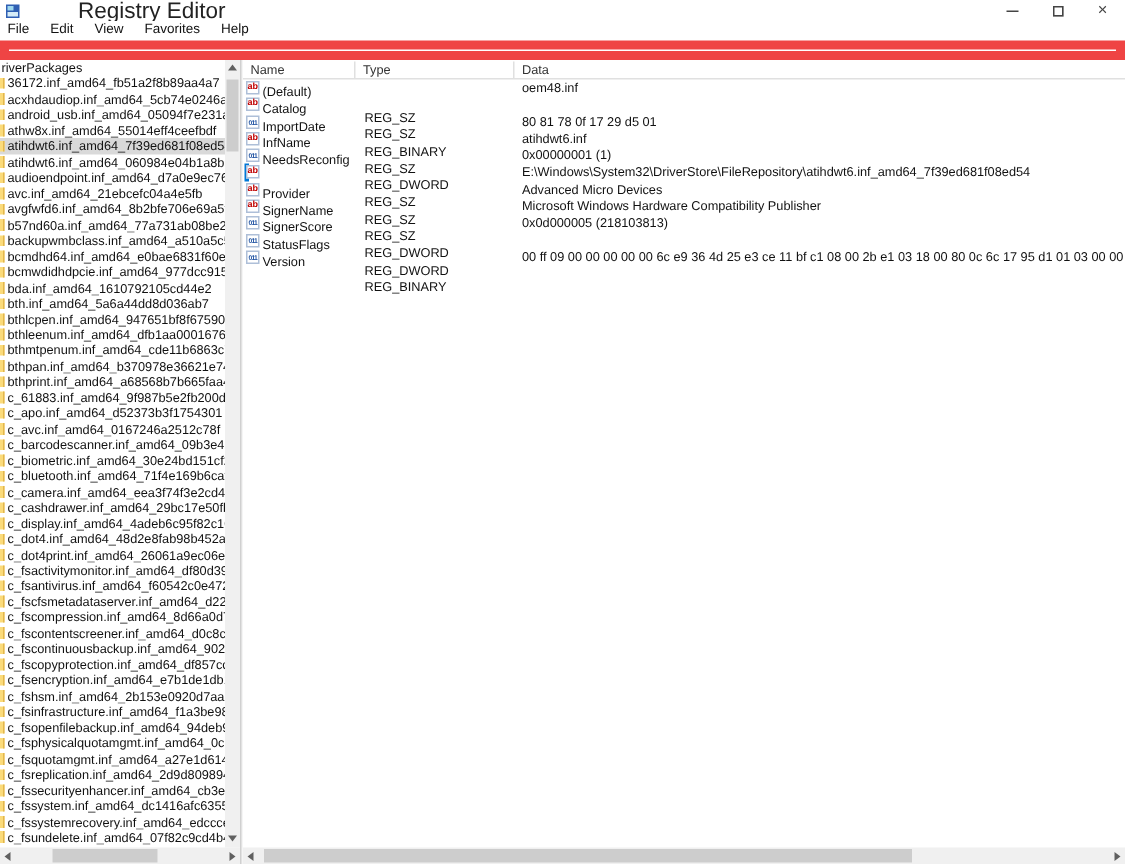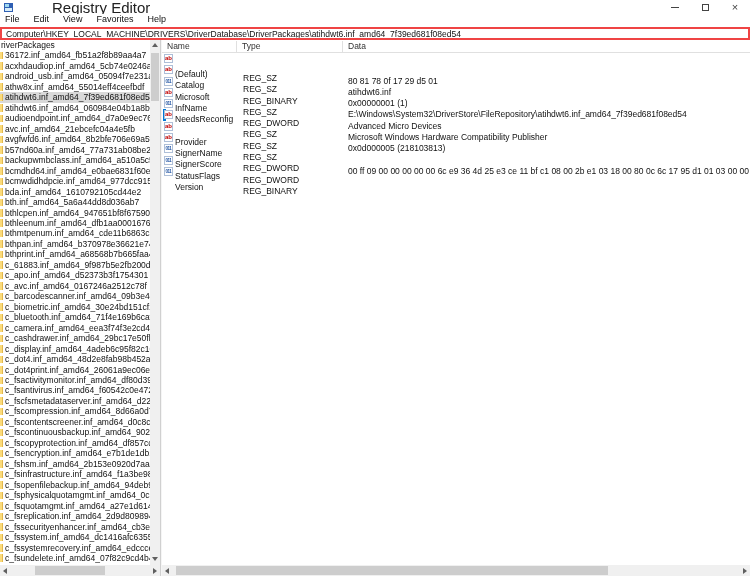--- a/index.html
+++ b/index.html
@@ -20,21 +20,21 @@
   .glyph-restore::before { content:""; position:absolute; right:0; top:0; width:5px; height:5px; border:1px solid #444; }
   .glyph-restore::after { content:""; position:absolute; left:0; bottom:0; width:5px; height:5px; border:1px solid #444; background:#fff; }
   .glyph-close { font-size:11px; color:#444; line-height:10px; }
 
   
   .menubar { position:absolute; left:0; top:14px; width:612px; height:13px; display:flex; align-items:flex-start; background:#fff; }
   .menu-item { font-size:9px; padding:0 7px; color:#111; }
   .menu-item:first-child { padding-left:5px; }
 
   
-  .addressbar { position:absolute; left:0; top:27px; width:750px; height:13px; border:2px solid #ef4444; background:#fff;
+  .addressbar { position:absolute; left:0; top:27px; width:750px; height:13px; border:6px solid #ef4444; background:#fff;
     font-size:8.5px; line-height:11px; padding-left:4px; white-space:nowrap; overflow:hidden; }
 
   
   .tree-rows { position:absolute; left:0; top:40px; width:150px; height:525px; overflow:hidden; background:#fff; }
   .tree-row { position:relative; height:10.48px; line-height:10.48px; font-size:8.5px; white-space:nowrap; overflow:hidden; }
   .tree-row.selected { background:#d9d9d9; }
   .folder-sliver { position:absolute; left:0; top:1.5px; width:2.5px; height:7.5px; background:#fbdb7a; border-right:1px solid #e3b74d; }
   .tree-label { position:absolute; left:5px; top:0; }
   .tree-root .tree-label { left:1px; }
 
@@ -52,21 +52,21 @@
 
   .pane-sep { position:absolute; left:160px; top:40px; width:2px; height:536px; border-left:1px solid #d0d0d0; background:#f5f5f5; }
 
   
   .list-pane { position:absolute; left:162px; top:40px; width:588px; height:525px; background:#fff; overflow:hidden; }
   .list-header { position:relative; height:13px; border-bottom:1px solid #e0e0e0; font-size:8.5px; color:#333; }
   .col-h { position:absolute; top:1px; }
   .col-h-name { left:5px; } .col-h-type { left:80px;text-align:right; } .col-h-data { left:186px; }
   .col-sep { position:absolute; top:1px; width:1px; height:11px; background:#e0e0e0; }
   .list-row { position:relative; height:11.3px; font-size:8.5px; line-height:11.3px; white-space:nowrap; }
-  .cell-name { position:absolute; left:12px; top:16px; }
+  .cell-name { position:absolute; left:12px; top:3px; }
   .cell-type { position:absolute; left:81px; top:0;margin-top:20px; }
   .cell-data { position:absolute; left:186px; top:0; width:402px; overflow:hidden; }
   .list-row.selected .name-wrap { position:absolute; left:1px; top:0; background:#0078d7; padding-right:3px; height:11.3px; }
   .list-row.selected .cell-name { color:#fff; }
   .name-wrap { position:absolute; left:1px; top:0; height:11.3px; }
   .reg-icon { position:absolute; left:1px; top:1px; width:9px; height:9px; border:1px solid #aebfd8; background:#fff;
     font-size:6px; line-height:7px; text-align:center; font-weight:bold; }
   .reg-icon.string { color:#c00000; }
   .reg-icon.binary { color:#2456a4; font-size:4.5px; letter-spacing:-0.5px; }
 </style>
@@ -323,32 +323,33 @@
       <span class="col-sep" style="left:74px"></span>
       <span class="col-sep" style="left:180px"></span>
     </div>
     <div id="list-rows">
         <div class="list-row">
           <span class="name-wrap">
             <span class="reg-icon string">ab</span>
             <span class="cell-name">(Default)</span>
           </span>
           <span class="cell-type">REG_SZ</span>
+          <span class="cell-data">oem48.inf</span>
         </div>
         <div class="list-row">
           <span class="name-wrap">
             <span class="reg-icon string">ab</span>
             <span class="cell-name">Catalog</span>
           </span>
           <span class="cell-type">REG_SZ</span>
         </div>
         <div class="list-row">
           <span class="name-wrap">
             <span class="reg-icon binary">011</span>
-            <span class="cell-name">Microsoft</span>
+            <span class="cell-name">ImportDate</span>
           </span>
           <span class="cell-type">REG_BINARY</span>
           <span class="cell-data">80 81 78 0f 17 29 d5 01</span>
         </div>
         <div class="list-row">
           <span class="name-wrap">
             <span class="reg-icon string">ab</span>
             <span class="cell-name">InfName</span>
           </span>
           <span class="cell-type">REG_SZ</span>

